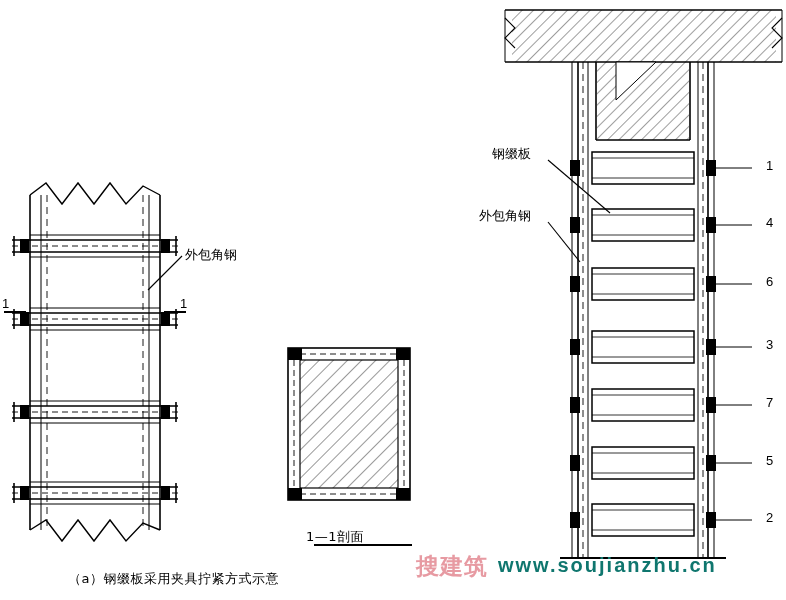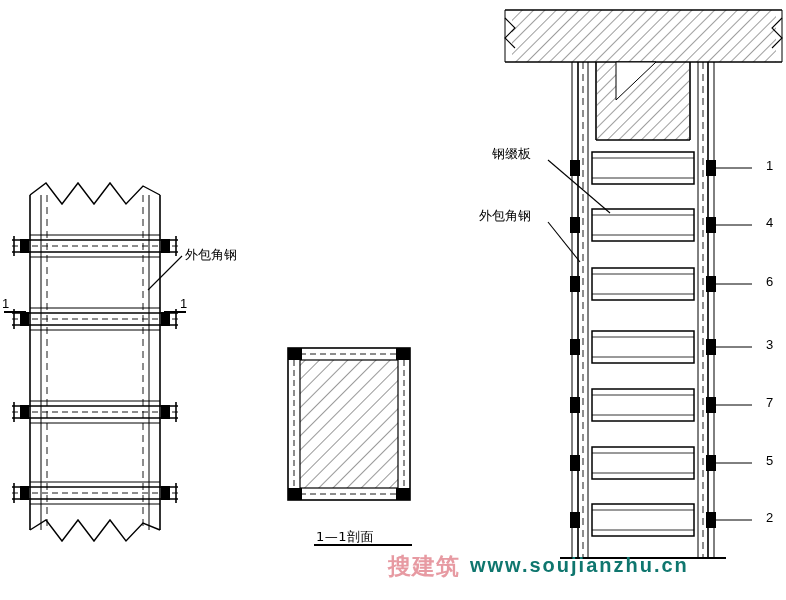--- a/index.html
+++ b/index.html
@@ -8,21 +8,21 @@
     font-family:"Liberation Sans","DejaVu Sans",sans-serif;
     color:#000;overflow:hidden;position:relative;
   }
   #stage{position:absolute;left:0;top:0;width:786px;height:600px;}
   .svg-layer{position:absolute;left:0;top:0;width:786px;height:600px;}
   .lbl{position:absolute;font-size:13px;line-height:15px;white-space:nowrap;}
   .lbl-cjk{font-family:"DejaVu Sans","Liberation Sans",sans-serif;font-size:13px;}
   .caption{position:absolute;font-size:13px;white-space:nowrap;letter-spacing:0.5px;}
   .num{position:absolute;font-size:13px;white-space:nowrap;}
   .sect-lbl{position:absolute;font-size:13px;white-space:nowrap;}
-  .wm{position:absolute;white-space:nowrap;pointer-events:none;}
+  .wm{position:absolute;white-space:nowrap;pointer-events:none;margin-left:28px;}
   .wm-main{font-size:23px;font-weight:bold;color:#e79aa2;letter-spacing:1px;}
   .wm-url{font-size:20px;font-weight:bold;color:#0f766e;letter-spacing:2px;}
 </style>
 </head>
 <body>
 
 <div id="stage">
 
   <svg class="svg-layer" viewBox="0 0 786 600">
     <defs>
@@ -219,30 +219,31 @@
       <path d="M548 160 L610 213" stroke-width="1.1"></path>
       <path d="M548 222 L580 262" stroke-width="1.1"></path>
     </g>
   </svg>
 
   <div class="lbl lbl-cjk" style="left:185px;top:247px;">外包角钢</div>
 
   <div class="sect-lbl" style="left:2px;top:296px;">1</div>
   <div class="sect-lbl" style="left:180px;top:296px;">1</div>
 
-  <div class="caption lbl-cjk" style="left:316px;top:528px;">1—1剖面</div>
+  <div class="caption lbl-cjk" style="left:306px;top:528px;">1—1剖面</div>
 
   <div class="lbl lbl-cjk" style="left:492px;top:146px;">钢缀板</div>
   <div class="lbl lbl-cjk" style="left:479px;top:208px;">外包角钢</div>
 
   <div class="num" style="left:766px;top:158px;">1</div>
   <div class="num" style="left:766px;top:215px;">4</div>
   <div class="num" style="left:766px;top:274px;">6</div>
   <div class="num" style="left:766px;top:337px;">3</div>
   <div class="num" style="left:766px;top:395px;">7</div>
   <div class="num" style="left:766px;top:453px;">5</div>
   <div class="num" style="left:766px;top:510px;">2</div>
 
+  <div class="caption lbl-cjk" style="left:68px;top:570px;">（a）钢缀板采用夹具拧紧方式示意</div>
 
   <div class="wm wm-main lbl-cjk" style="left:388px;top:551px;">搜建筑</div>
   <div class="wm wm-url" style="left:470px;top:554px;">www.soujianzhu.cn</div>
 
 </div>
 
 </body></html>

